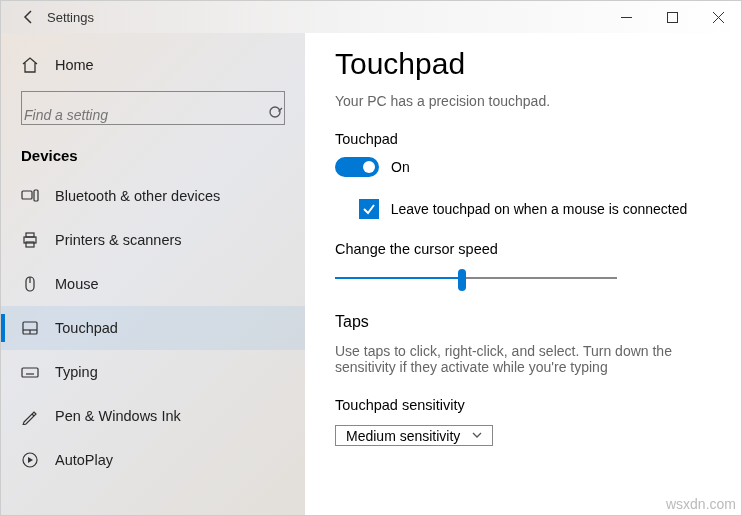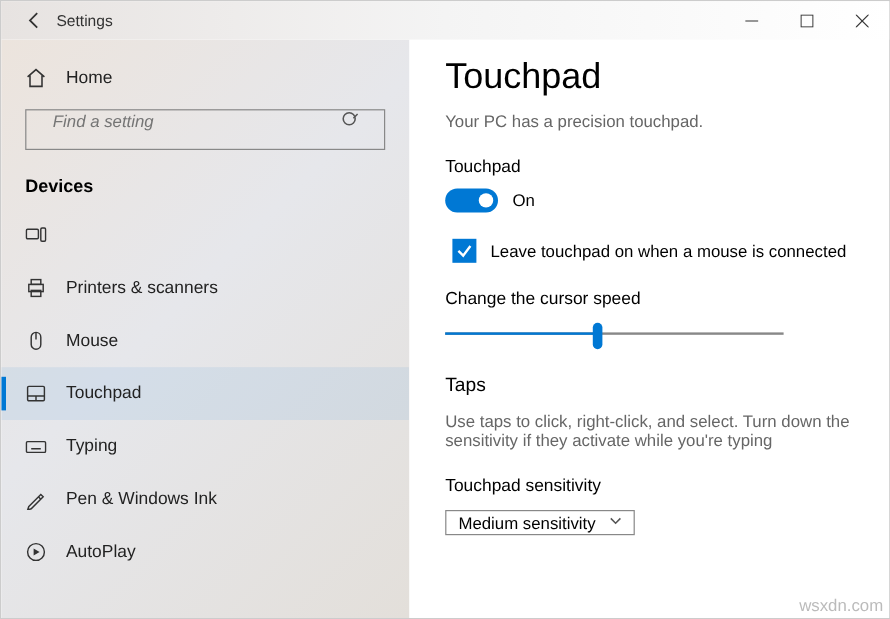--- a/index.html
+++ b/index.html
@@ -56,21 +56,21 @@
     justify-content: center;
     font-size: 13px;
   }
   .win-btn svg { stroke: #333; }
   .body-area {
     flex: 1;
     display: flex;
     overflow: hidden;
   }
   .sidebar {
-    width: 340px;
+    width: 304px;
     padding-top: 10px;
     background: linear-gradient(135deg, #ece4dd 0%, #e6e7eb 45%, #e3dfda 100%);
     overflow: hidden;
   }
   .home-row, .nav-item {
     display: flex;
     align-items: center;
     height: 44px;
     padding-left: 20px;
   }
@@ -86,22 +86,22 @@
   }
   .home-label, .nav-label {
     font-size: 14.5px;
     color: #222;
   }
   .search-box {
     margin: 4px 20px 14px 20px;
     height: 34px;
     border: 1px solid #888;
     display: flex;
-    align-items: flex-start;
-    padding: 0 20px;
+    align-items: flex-end;
+    padding: 0 0;
     background: rgba(255,255,255,0.0);
   }
   .search-box input {
     flex: 1;
     border: none;
     outline: none;
     background: transparent;
     font-size: 14px;
     font-style: italic;
     color: #666;
@@ -298,20 +298,21 @@
 
       <div class="section-header">Devices</div>
 
       <div class="nav-item">
         <span class="icon">
           <svg width="18" height="18" viewBox="0 0 18 18" fill="none" stroke="#333" stroke-width="1.2">
               <rect x="1" y="4" width="10" height="8" rx="1"></rect>
               <rect x="13" y="3" width="4" height="11" rx="1"></rect>
             </svg>
         </span>
+        <span class="nav-label">Bluetooth &amp; other devices</span>
       </div>
 
       <div class="nav-item">
         <span class="icon">
           <svg width="18" height="18" viewBox="0 0 18 18" fill="none" stroke="#333" stroke-width="1.2">
               <rect x="3" y="6" width="12" height="6"></rect>
               <rect x="5" y="2" width="8" height="4"></rect>
               <rect x="5" y="11" width="8" height="5"></rect>
             </svg>
         </span>

